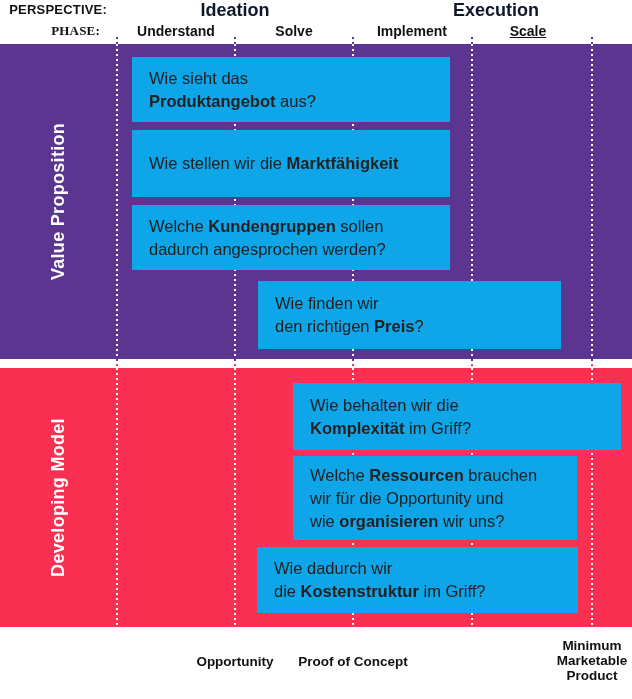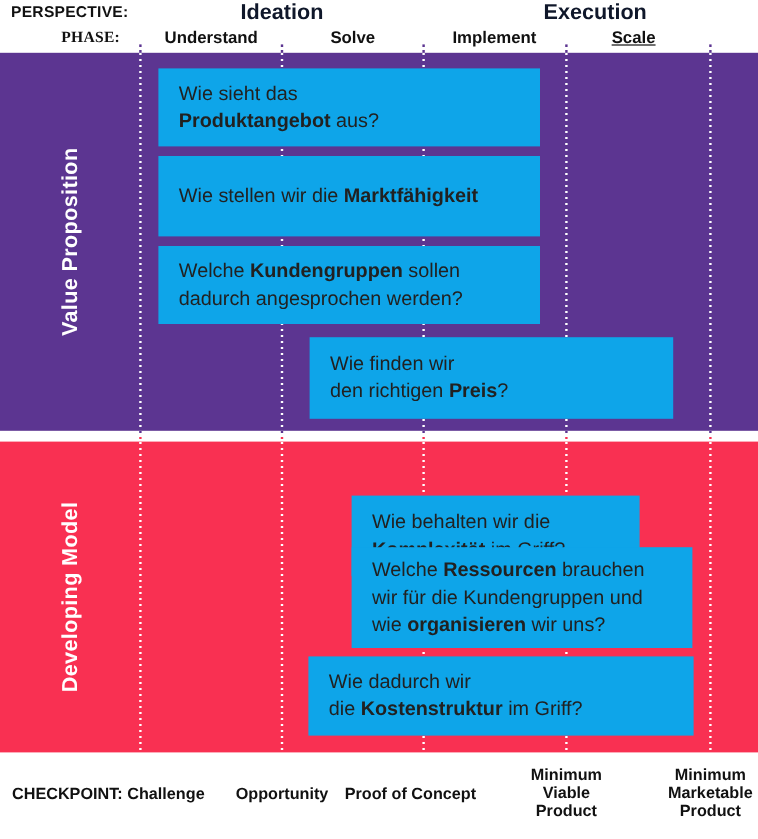--- a/index.html
+++ b/index.html
@@ -30,21 +30,21 @@
   .vseg{position:absolute;left:0;width:2px;}
   
   .card{position:absolute;background:#0ea5e9;z-index:3;display:flex;align-items:center;}
   .card-text{padding-left:17px;padding-right:6px;font-size:16.5px;line-height:23px;color:#212121;white-space:nowrap;}
   .card-text b{font-weight:700;}
   
   .ft{position:absolute;font-weight:700;font-size:13.5px;color:#111;line-height:15px;white-space:nowrap;}
   .ft-center{text-align:center;}
   #cp-challenge{left:10px;top:654px;}
   #cp-opportunity{left:175px;top:654px;width:120px;}
-  #cp-poc{left:282px;top:654px;width:120px;}
+  #cp-poc{left:293px;top:654px;width:120px;}
   #cp-mvp{left:430px;top:638px;width:84px;white-space:normal;}
   #cp-mmp{left:548px;top:638px;width:88px;white-space:normal;}
 </style>
 </head>
 <body>
 
 <div class="page">
 
   <div class="hdr-small" id="perspective-label">PERSPECTIVE:</div>
   <div class="persp" id="persp-ideation">Ideation</div>
@@ -111,33 +111,28 @@
       </div>
       <div class="card" style="left: 132px; top: 130px; width: 318px; height: 67px;">
         <div class="card-text"><span>Wie stellen wir die </span><b>Marktfähigkeit</b><br></div>
       </div>
       <div class="card" style="left: 132px; top: 205px; width: 318px; height: 65px;">
         <div class="card-text"><span>Welche </span><b>Kundengruppen</b><span> sollen</span><br><span>dadurch angesprochen werden?</span></div>
       </div>
       <div class="card" style="left: 258px; top: 281px; width: 303px; height: 68px;">
         <div class="card-text"><span>Wie finden wir</span><br><span>den richtigen </span><b>Preis</b><span>?</span></div>
       </div>
-      <div class="card" style="left: 293px; top: 383px; width: 240px; height: 67px; margin-top: 30px;">
+      <div class="card" style="left: 293px; top: 383px; width: 328px; height: 67px;">
         <div class="card-text"><span>Wie behalten wir die</span><br><b>Komplexität</b><span> im Griff?</span></div>
       </div>
       <div class="card" style="left: 293px; top: 456px; width: 284px; height: 84px;">
-        <div class="card-text"><span>Welche </span><b>Ressourcen</b><span> brauchen</span><br><span>wir für die Kundengruppen und</span><br><span>wie </span><b>organisieren</b><span> wir uns?</span></div>
+        <div class="card-text"><span>Welche </span><b>Ressourcen</b><span> brauchen</span><br><span>wir für die Opportunity und</span><br><span>wie </span><b>organisieren</b><span> wir uns?</span></div>
       </div>
       <div class="card" style="left: 257px; top: 547px; width: 321px; height: 66px;">
         <div class="card-text"><span>Wie dadurch wir</span><br><span>die </span><b>Kostenstruktur</b><span> im Griff?</span></div>
       </div>
     </div>
 
-  <div class="ft" id="cp-challenge">
-    <span>CHECKPOINT:</span>
-    <span>Challenge</span>
-  </div>
   <div class="ft ft-center" id="cp-opportunity">Opportunity</div>
   <div class="ft ft-center" id="cp-poc">Proof of Concept</div>
-  <div class="ft ft-center" id="cp-mvp">Minimum Viable Product</div>
   <div class="ft ft-center" id="cp-mmp">Minimum Marketable Product</div>
 
 </div>
 
 </body></html>

